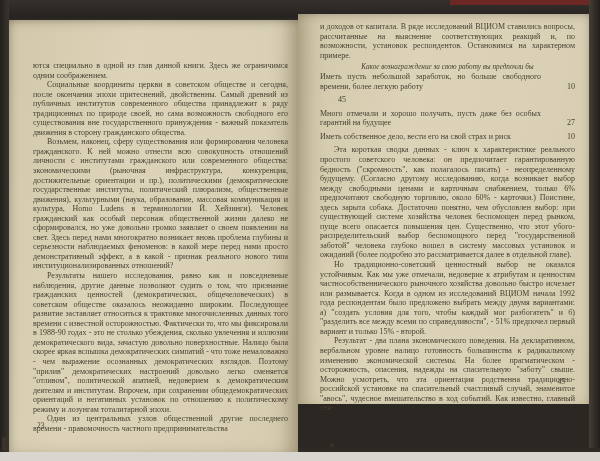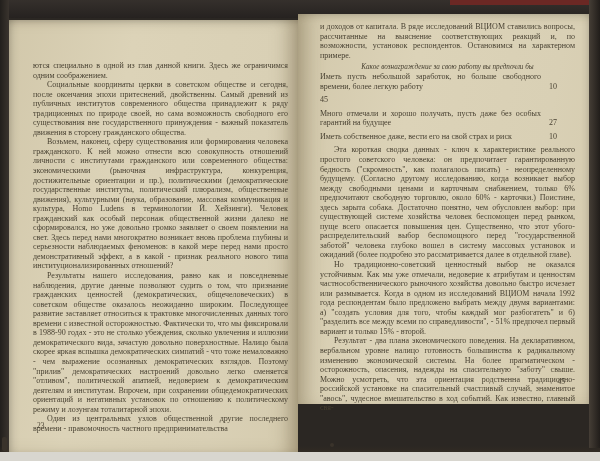--- a/index.html
+++ b/index.html
@@ -45,21 +45,21 @@
   .textblock p{margin:0;text-indent:14px;}
   .textblock p.cont{text-indent:0;}
   
   .survey{margin:3px 0 2px 0;}
   .survey-caption{
     font-style:italic;text-align:center;font-size:7.2px;line-height:9px;
     margin:3px 0 0 0;text-indent:0;
   }
   .survey-row{display:flex;align-items:flex-end;margin:0 0 4px 0;}
   .survey-label{flex:1;text-indent:0;padding-right:8px;}
-  .survey-value{width:26px;flex:none;}
+  .survey-value{width:26px;text-align:right;flex:none;}
   .pagenum{position:absolute;font-size:7.5px;color:#4a4334;}
   .pagenum-left{left:28px;bottom:22px;}
   .pagenum-right{right:24px;bottom:18px;}
 </style>
 </head>
 <body>
 
 <div class="scene">
   <div class="top-band"></div>
   <div class="top-red"></div>
@@ -92,21 +92,21 @@
           <span class="survey-value">10</span>
         </div>
         <div class="survey-row">
           <span class="survey-value">45</span>
         </div>
         <div class="survey-row">
           <span class="survey-label">Много отмечали и хорошо получать, пусть даже без особых гарантий на будущее</span>
           <span class="survey-value">27</span>
         </div>
         <div class="survey-row">
-          <span class="survey-label">Иметь собственное даже, вести его на свой страх и риск</span>
+          <span class="survey-label">Иметь собственное дело, вести его на свой страх и риск</span>
           <span class="survey-value">10</span>
         </div>
       </div>
 
       <p>Эта короткая сводка данных - ключ к характеристике реального простого советского человека: он предпочитает гарантированную бедность ("скромность", как полагалось писать) - неопределенному будущему. (Согласно другому исследованию, когда возникает выбор между свободными ценами и карточным снабжением, только 6% предпочитают свободную торговлю, около 60% - карточки.) Поистине, здесь зарыта собака. Достаточно понятно, чем обусловлен выбор: при существующей системе хозяйства человек беспомощен перед рынком, пуще всего опасается повышения цен. Существенно, что этот убого-распределительский выбор беспомощного перед "государственной заботой" человека глубоко вошел в систему массовых установок и ожиданий (более подробно это рассматривается далее в отдельной главе).</p>
       <p>Но традиционно-советский ценностный выбор не оказался устойчивым. Как мы уже отмечали, недоверие к атрибутам и ценностям частнособственнического рыночного хозяйства довольно быстро исчезает или размывается. Когда в одном из исследований ВЦИОМ начала 1992 года респондентам было предложено выбрать между двумя вариантами: а) "создать условия для того, чтобы каждый мог разбогатеть" и б) "разделить все между всеми по справедливости", - 51% предпочел первый вариант и только 15% - второй.</p>
       <p>Результат - два плана экономического поведения. На декларативном, вербальном уровне налицо готовность большинства к радикальному изменению экономической системы. На более прагматическом - осторожность, опасения, надежды на спасительную "заботу" свыше. Можно усмотреть, что эта ориентация родственна традиционно-российской установке на спасительный счастливый случай, знаменитое "авось", чудесное вмешательство в ход событий. Как известно, главный свя-</p>
     </div>
     <div class="pagenum pagenum-right">45</div>
   </div>

